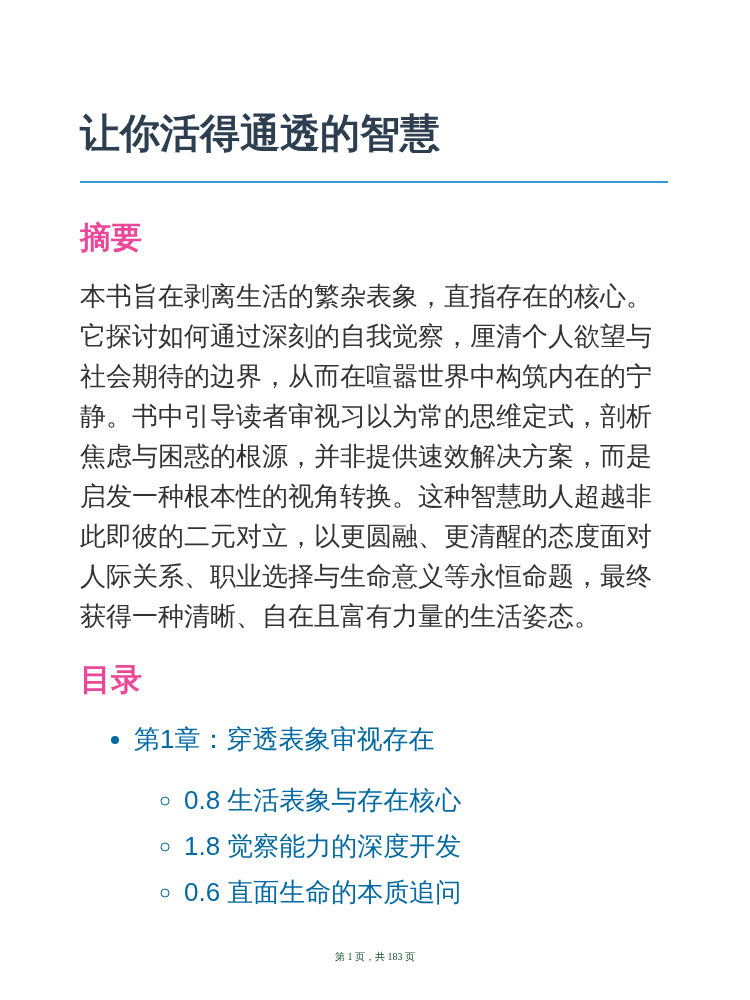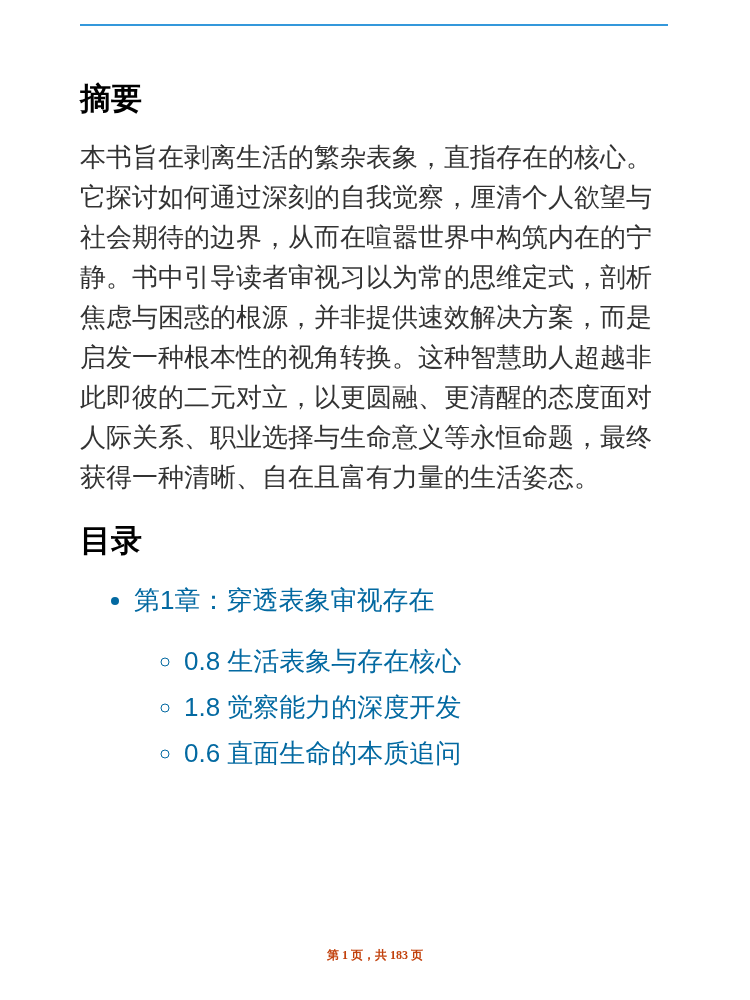--- a/index.html
+++ b/index.html
@@ -25,25 +25,25 @@
     font-weight: 700;
     line-height: 1.2;
     color: #2c3e50;
   }
   .title-rule {
     height: 2px;
     background: #3498db;
     margin-top: 24px;
   }
   .section-heading {
-    margin: 54px 0 0 0;
+    margin: 36px 0 0 0;
     font-size: 31px;
     font-weight: 700;
     line-height: 1.2;
-    color: #000000;
+    color: #ec4899;
   }
   .toc-heading {
     margin-top: 25px;
   }
   .abstract-text {
     margin: 20px 0 0 0;
     font-size: 26px;
     line-height: 40px;
     color: #333333;
     text-align: left;
@@ -64,31 +64,31 @@
   .toc-section-item {
     line-height: 46px;
   }
   .page-footer {
     position: absolute;
     left: 0;
     bottom: 36px;
     width: 100%;
     text-align: center;
     font-family: "Liberation Serif", serif;
-    font-size: 12px;
-    color: #c2410c;
-    font-weight: bold;
+    font-size: 10px;
+    color: #14532d;
   }
 </style>
 </head>
 <body>
 
 <div class="page">
   <div class="content">
 
+    <h1 class="doc-title">让你活得通透的智慧</h1>
 
     <div class="title-rule"></div>
 
     <h2 class="section-heading">摘要</h2>
 
     <p class="abstract-text">本书旨在剥离生活的繁杂表象，直指存在的核心。它探讨如何通过深刻的自我觉察，厘清个人欲望与社会期待的边界，从而在喧嚣世界中构筑内在的宁静。书中引导读者审视习以为常的思维定式，剖析焦虑与困惑的根源，并非提供速效解决方案，而是启发一种根本性的视角转换。这种智慧助人超越非此即彼的二元对立，以更圆融、更清醒的态度面对人际关系、职业选择与生命意义等永恒命题，最终获得一种清晰、自在且富有力量的生活姿态。</p>
 
     <h2 class="section-heading toc-heading">目录</h2>
 
     <ul class="toc-list">

